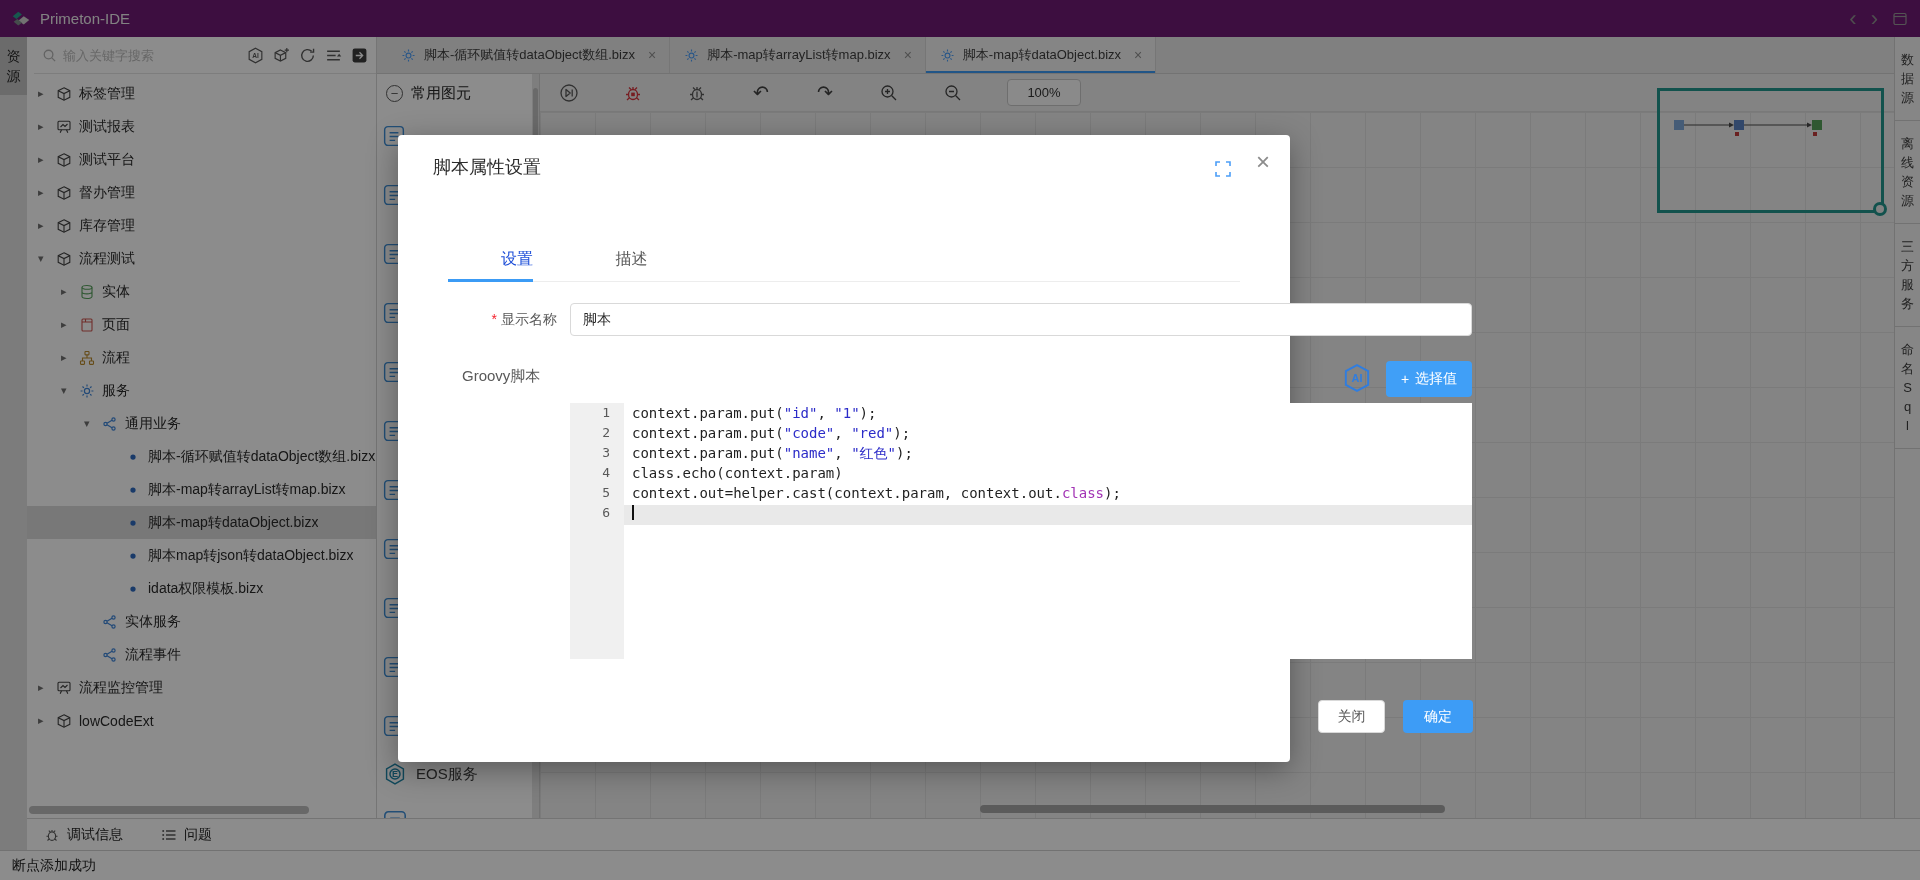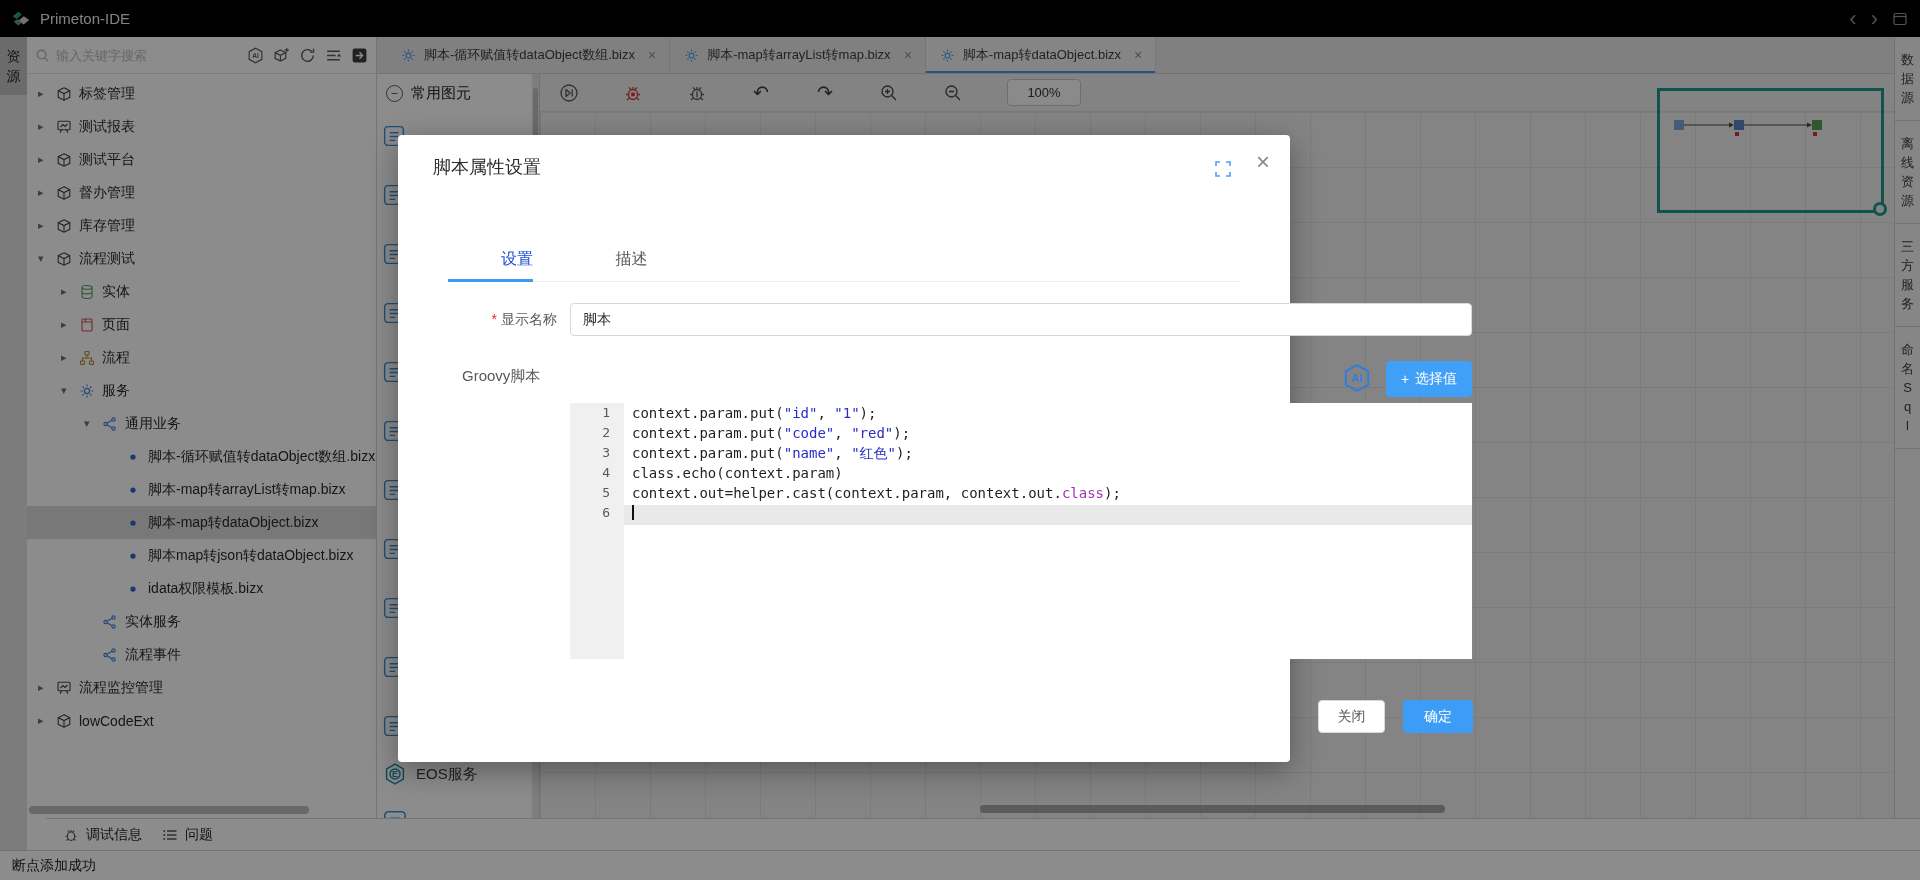--- a/index.html
+++ b/index.html
@@ -1,37 +1,37 @@
 <!DOCTYPE html>
 <html><head>
 <meta charset="utf-8">
 <style>
   * { margin:0; padding:0; box-sizing:border-box; }
   html,body { width:1920px; height:880px; overflow:hidden; }
   body { font-family:"Liberation Sans","DejaVu Sans",sans-serif; background:#fff; }
   #app { position:relative; width:1920px; height:880px; overflow:hidden; background:#fff; }
 
   
-  .titlebar { height:37px; background:#000000; display:flex; align-items:center; position:relative; }
+  .titlebar { height:37px; background:#701a75; display:flex; align-items:center; position:relative; }
   .logo { width:22px; height:22px; margin-left:10px; display:flex; }
   .app-title { color:#ededed; font-size:15px; margin-left:8px; }
   .tb-right { position:absolute; right:12px; top:0; height:37px; display:flex; align-items:center; gap:14px; }
   .tb-nav { color:#8f8f8f; font-size:22px; line-height:20px; cursor:default; }
   .tb-win { width:16px; height:16px; display:flex; }
 
   
   .app-row { display:flex; height:813px; }
   .activity-strip { width:27px; background:#e2e2e2; }
   .strip-tab { background:#c3c3c3; padding:9px 0; text-align:center; font-size:14px; color:#262626; line-height:20px; }
   .content-col { flex:1; display:flex; flex-direction:column; min-width:0; }
   .content-main { display:flex; height:781px; min-width:0; }
 
   
   .sidebar { width:350px; background:#fff; border-right:1px solid #d6d6d6; position:relative; overflow:hidden; }
-  .search-row { height:37px; display:flex; align-items:center; padding:0 8px; gap:6px; border-bottom:1px solid #e3e3e3; }
+  .search-row { height:37px; display:flex; align-items:center; padding:0 8px; gap:6px; border-bottom:1px solid #e3e3e3;margin-left:7px; }
   .search-row svg.mag { flex:none; }
   .search-input { flex:1; min-width:0; border:none; outline:none; font-size:13px; color:#333; background:transparent; }
   .search-input::placeholder { color:#bcbcbc; }
   .side-icons { display:flex; align-items:center; gap:9px; flex:none; }
   .side-icons span { width:17px; height:17px; display:flex; }
   .tree { padding-top:3px; }
   .tree-row { height:33px; display:flex; align-items:center; font-size:14px; color:#2b2b2b; white-space:nowrap; overflow:hidden; cursor:default; }
   .tree-row.sel { background:#dadada; }
   .arr { width:17px; flex:none; font-size:11px; color:#707070; }
   .ticon { width:17px; height:17px; margin-right:7px; flex:none; display:flex; align-items:center; justify-content:center; }
@@ -70,21 +70,21 @@
     background-size:55px 55px; }
   .minimap { position:absolute; left:1117px; top:14px; width:227px; height:125px; border:3px solid #22958d; z-index:3; }
   .mm-handle { position:absolute; right:-6px; bottom:-6px; width:14px; height:14px; border:3px solid #22958d; border-radius:50%; background:#ededed; }
   .canvas-hscroll { position:absolute; left:440px; bottom:5px; width:465px; height:8px; background:#a6a6a6; border-radius:4px; z-index:3; }
 
   
   .right-strip { width:26px; background:#f5f5f5; border-left:1px solid #cfcfcf; }
   .rtab { padding:13px 0; border-bottom:1px solid #cfcfcf; font-size:13px; color:#3d3d3d; text-align:center; line-height:19px; }
 
   
-  .bottom-tabs { height:32px; background:#fff; border-top:1px solid #d4d4d4; display:flex; align-items:center; padding-left:17px; gap:20px;margin-left:19px; }
+  .bottom-tabs { height:32px; background:#fff; border-top:1px solid #d4d4d4; display:flex; align-items:center; padding-left:17px; gap:38px; }
   .btab { display:flex; align-items:center; gap:7px; font-size:14px; color:#262626; }
   .bicon { width:16px; height:16px; display:flex; }
   .status-bar { height:48px; background:#fff; border-top:1px solid #cfcfcf; font-size:14px; color:#262626; line-height:28px; padding-left:12px; }
 
   
   .overlay { position:absolute; inset:0; background:rgba(0,0,0,0.45); z-index:40; }
   .modal { position:absolute; left:398px; top:135px; width:892px; height:627px; background:#fff; border-radius:4px; z-index:50; box-shadow:0 8px 30px rgba(0,0,0,.35); }
   .m-title { position:absolute; left:35px; top:20px; font-size:18px; color:#2b2b2b; }
   .m-expand { position:absolute; right:58px; top:25px; width:18px; height:18px; display:flex; }
   .m-close { position:absolute; right:20px; top:15px; font-size:24px; color:#8c8c8c; line-height:24px; }

